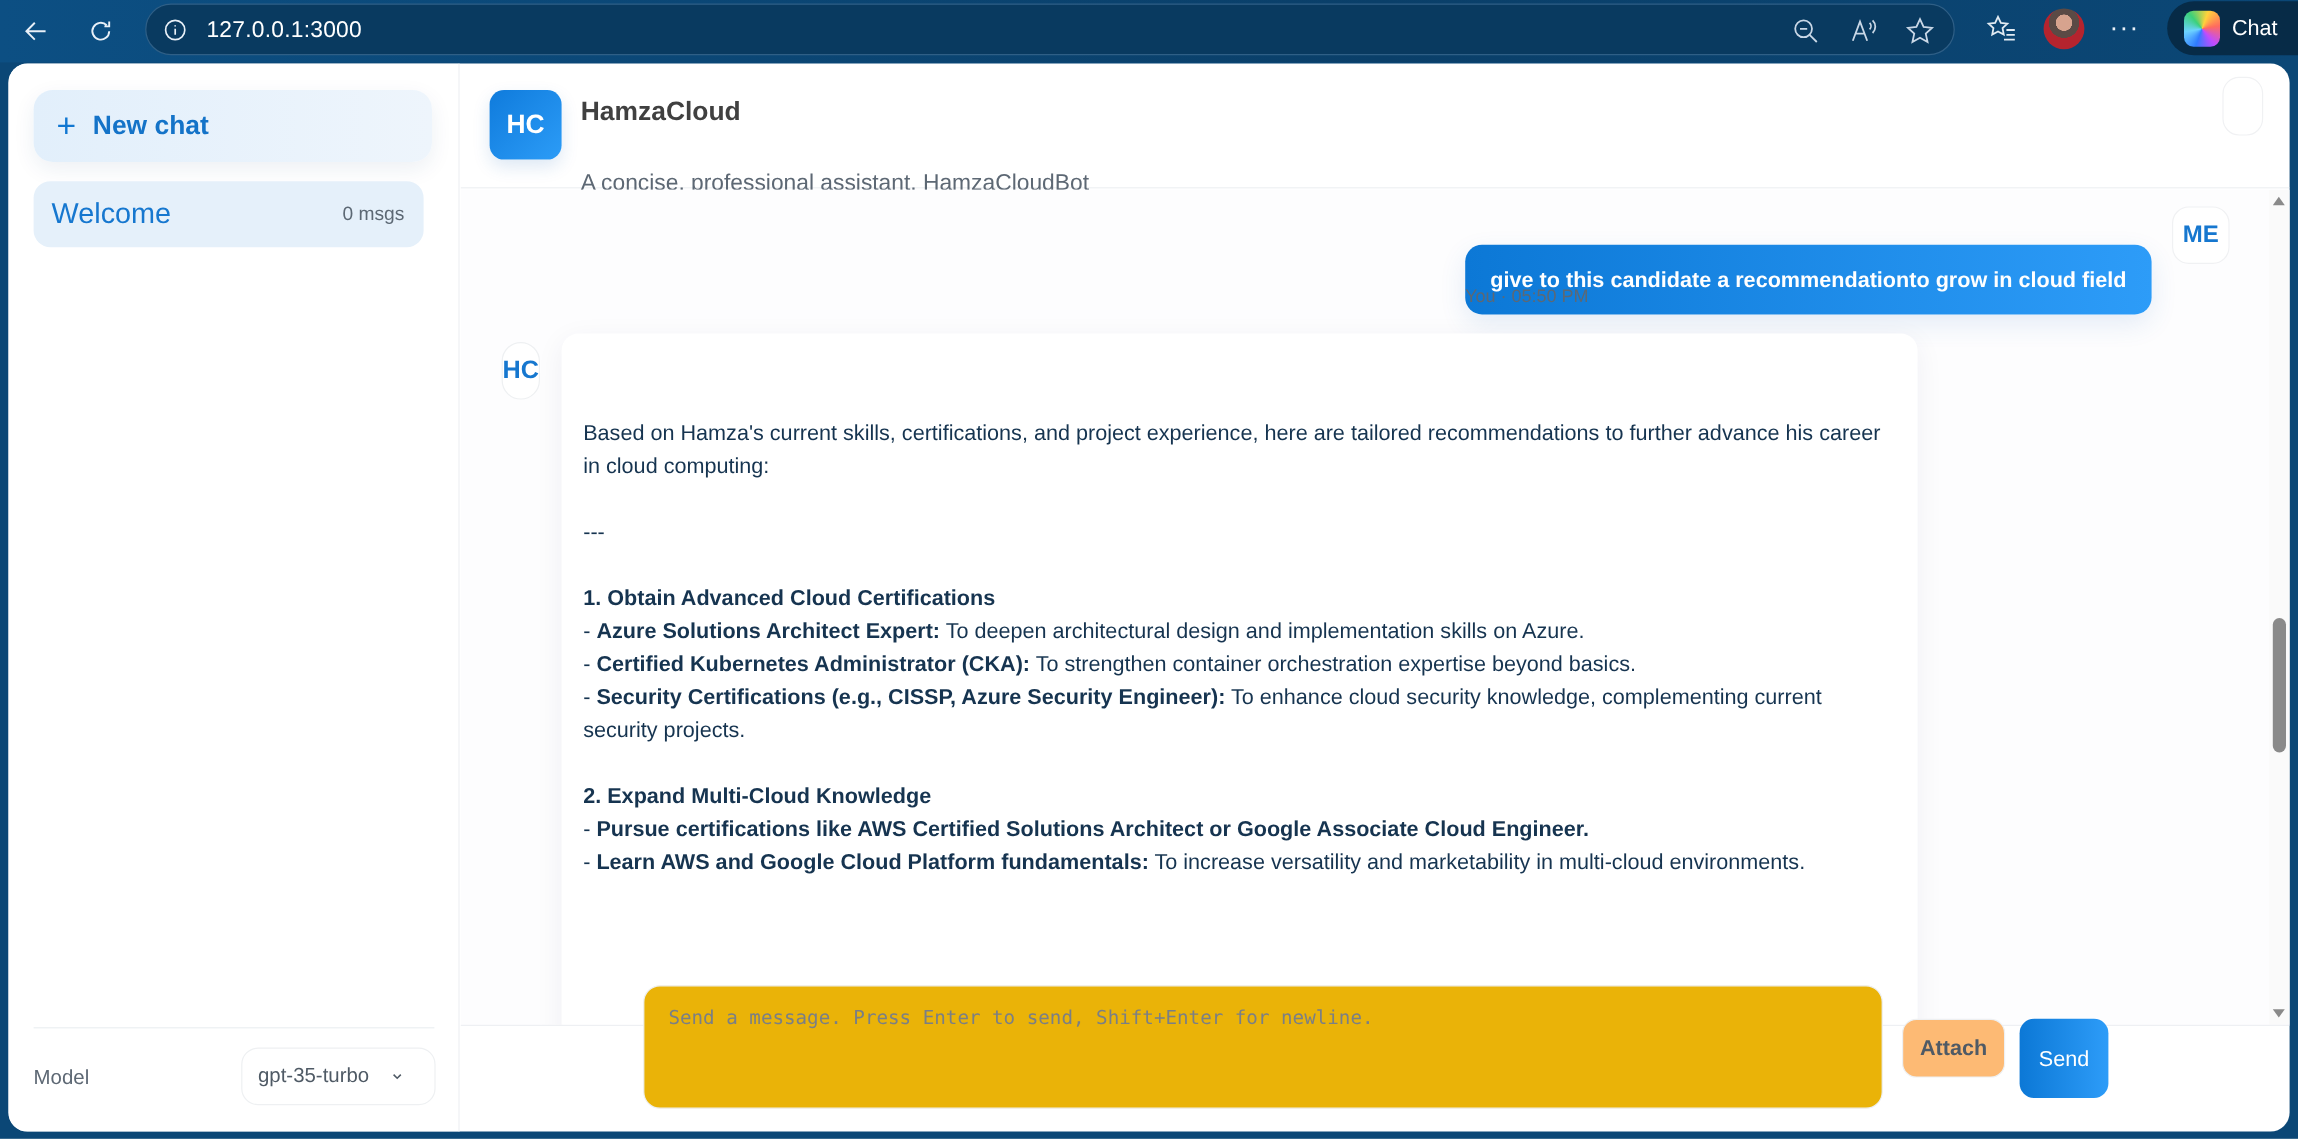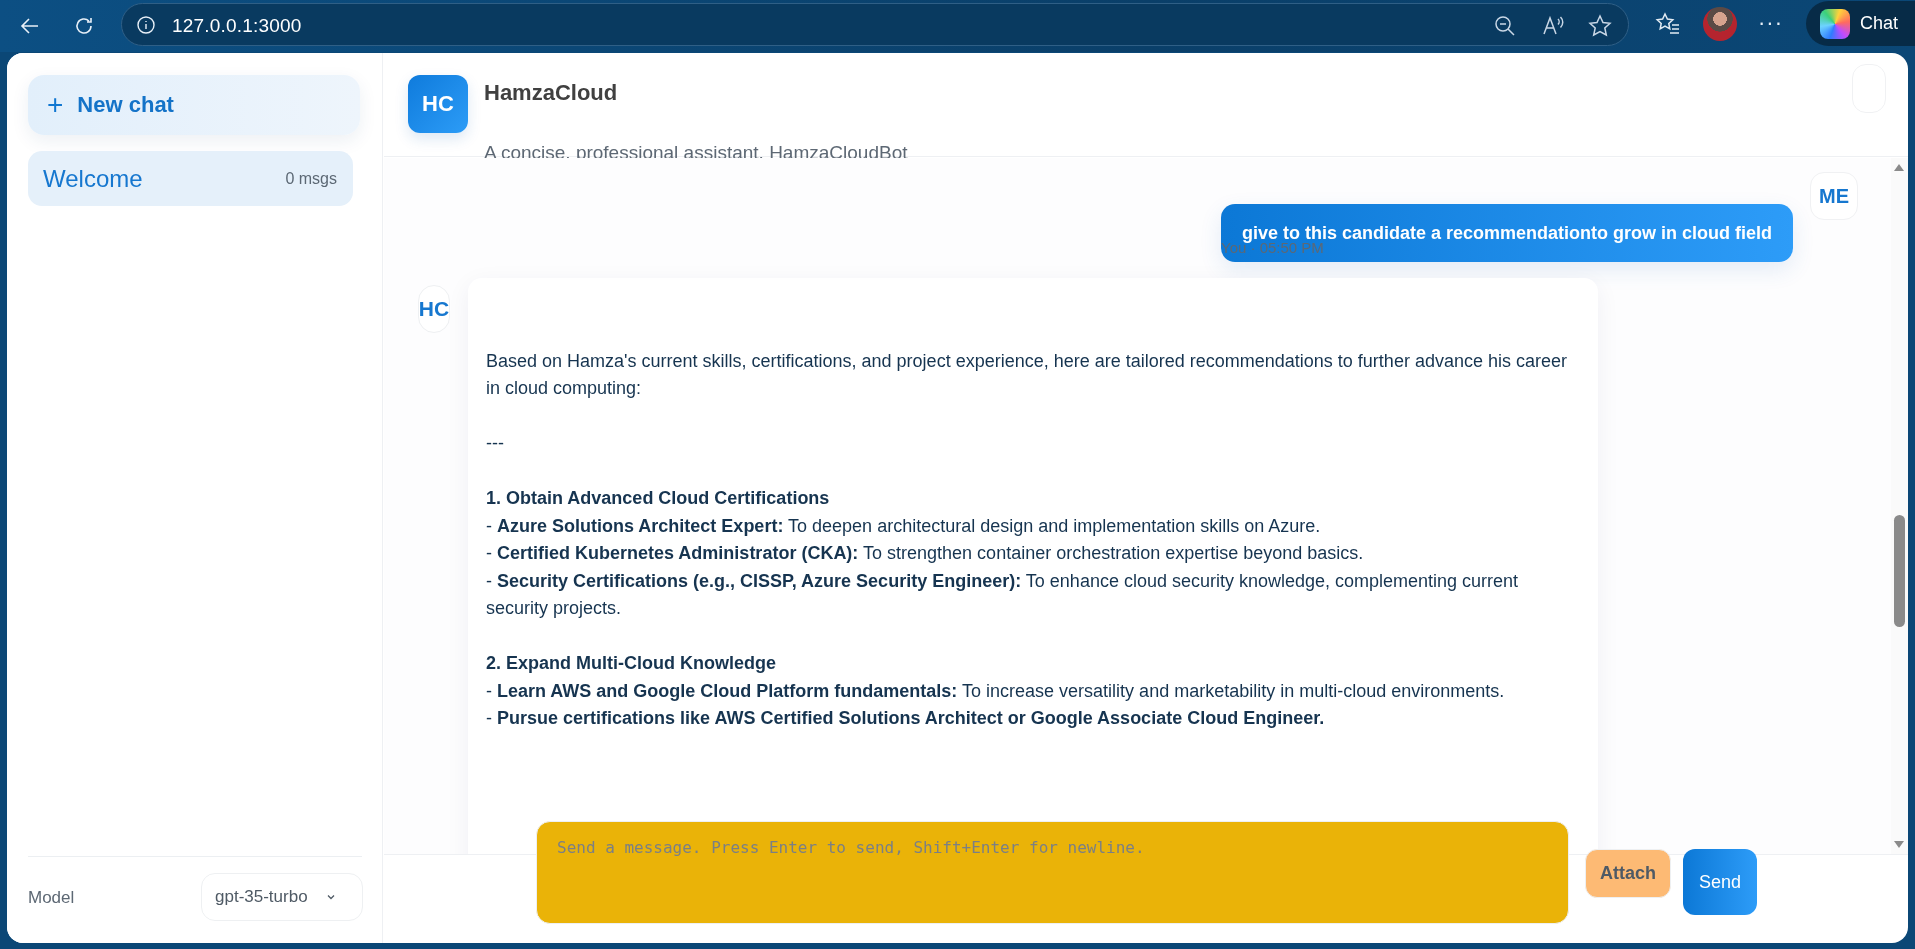--- a/index.html
+++ b/index.html
@@ -185,22 +185,22 @@
         <p>Based on Hamza's current skills, certifications, and project experience, here are tailored recommendations to further advance his career in cloud computing:</p>
         <div class="gap"></div>
         <p>---</p>
         <div class="gap"></div>
         <p><b>1. Obtain Advanced Cloud Certifications</b></p>
         <p><span>- </span><b>Azure Solutions Architect Expert:</b><span> To deepen architectural design and implementation skills on Azure.</span></p>
         <p><span>- </span><b>Certified Kubernetes Administrator (CKA):</b><span> To strengthen container orchestration expertise beyond basics.</span></p>
         <p><span>- </span><b>Security Certifications (e.g., CISSP, Azure Security Engineer):</b><span> To enhance cloud security knowledge, complementing current security projects.</span></p>
         <div class="gap"></div>
         <p><b>2. Expand Multi-Cloud Knowledge</b></p>
+        <p><span>- </span><b>Pursue certifications like AWS Certified Solutions Architect or Google Associate Cloud Engineer.</b></p>
         <p><span>- </span><b>Learn AWS and Google Cloud Platform fundamentals:</b><span> To increase versatility and marketability in multi-cloud environments.</span></p>
-        <p><span>- </span><b>Pursue certifications like AWS Certified Solutions Architect or Google Associate Cloud Engineer.</b></p>
         <div class="gap"></div>
       </div>
     </div>
 
     <div class="scrollbar">
       <div class="up"></div>
       <div class="thumb"></div>
       <div class="down"></div>
     </div>
   </section>

